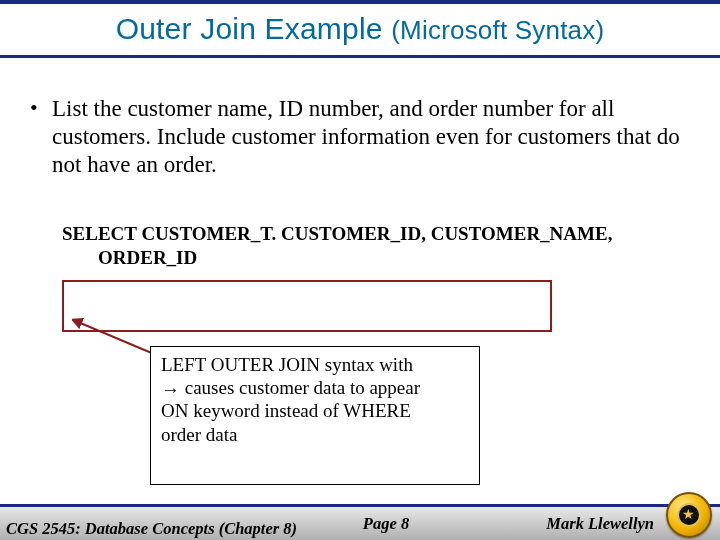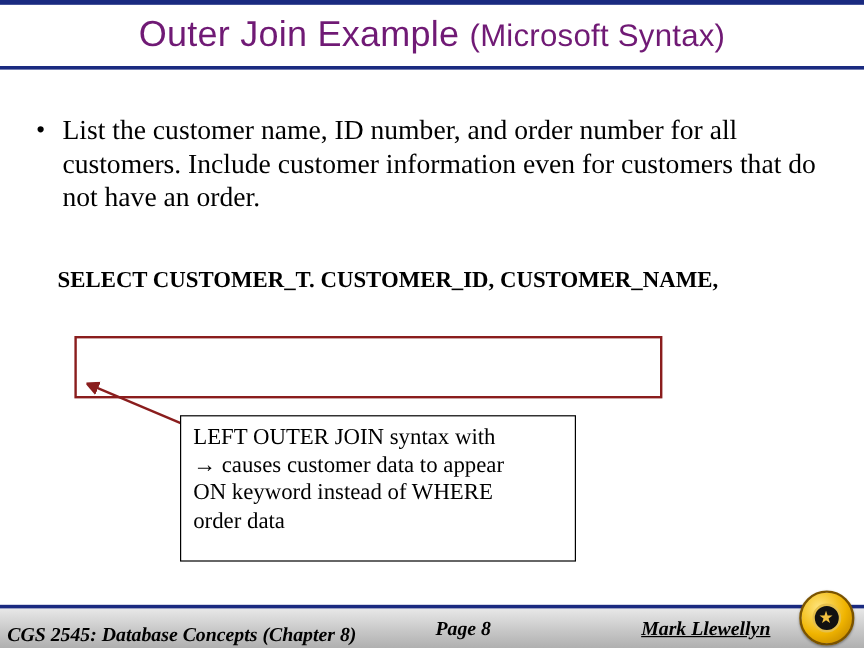--- a/index.html
+++ b/index.html
@@ -21,21 +21,21 @@
     width: 720px; height: 4px;
     background: #1a2a80;
   }
   .title {
     position: absolute;
     top: 12px;
     left: 0;
     width: 720px;
     text-align: center;
     font-family: Arial, Helvetica, sans-serif;
-    color: #701a75;
+    color: #0369a1;
     font-size: 30px;
     font-weight: 400;
     letter-spacing: 0.2px;
   }
   .title .sub {
     font-size: 26px;
   }
   .underline {
     position: absolute;
     top: 55px;
@@ -57,21 +57,21 @@
   .bullet-mark {
     width: 22px;
     flex: 0 0 22px;
     text-align: left;
     font-size: 22px;
   }
   .bullet-text { flex: 1; }
   .sql-block {
     position: absolute;
     top: 222px;
-    left: 48px;
+    left: 62px;
     width: 600px;
     font-size: 19px;
     line-height: 1.25;
     font-weight: bold;
     color: #000;
     font-family: "Times New Roman", Times, serif;
   }
   .sql-block .indent { padding-left: 36px; display: block; }
   .highlight-box {
     position: absolute;
@@ -81,21 +81,21 @@
     height: 52px;
     border: 2px solid #8a1d1d;
     background: transparent;
     pointer-events: none;
   }
   .callout-box {
     position: absolute;
     top: 346px;
     left: 150px;
     width: 330px;
-    height: 122px;
+    height: 139px;
     border: 1.5px solid #000;
     background: #fff;
     padding: 6px 10px 6px 10px;
     font-size: 19px;
     line-height: 1.22;
     color: #000;
   }
   .callout-box .arrow-sym {
     font-family: Arial, sans-serif;
   }
@@ -133,26 +133,25 @@
     text-align: center;
     font-style: italic;
     font-weight: bold;
     font-size: 16.5px;
     color: #000;
     pointer-events: none;
   }
   .footer-center-inner { display:inline-block; margin-left: 52px; }
   .footer-right {
     position: absolute;
-    right: 78px;
+    right: 66px;
     font-style: italic;
     font-weight: bold;
     font-size: 16.5px;
     color: #000;
-    text-decoration: underline;
   }
   .logo {
     position: absolute;
     right: 8px;
     bottom: 2px;
     width: 46px;
     height: 46px;
   }
   .logo-circle {
     width: 46px; height: 46px;
@@ -194,20 +193,21 @@
 
   <div class="bullet-block">
     <div class="bullet-row">
       <div class="bullet-mark">•</div>
       <div class="bullet-text">List the customer name, ID number, and order number for all customers. Include customer information even for customers that do not have an order.</div>
     </div>
   </div>
 
   <div class="sql-block">
     <div>SELECT CUSTOMER_T. CUSTOMER_ID, CUSTOMER_NAME,</div>
+    <span class="indent">ORDER_ID</span>
   </div>
 
   <div class="highlight-box"></div>
 
   <svg class="arrow-svg" viewBox="0 0 90 40">
     <defs>
       <marker id="ah" markerWidth="10" markerHeight="10" refX="2" refY="3" orient="auto">
         <path d="M0,0 L6,3 L0,6 Z" fill="#8a1d1d"></path>
       </marker>
     </defs>

